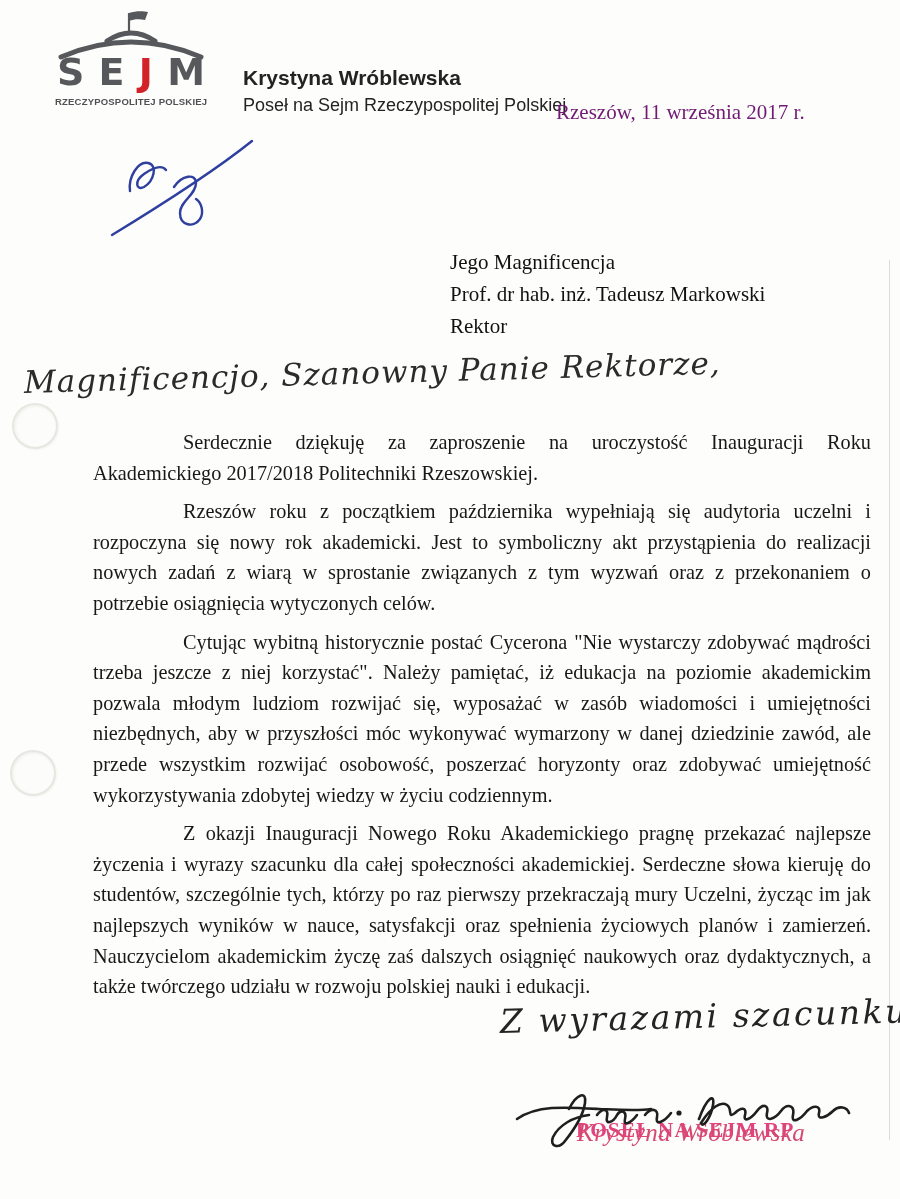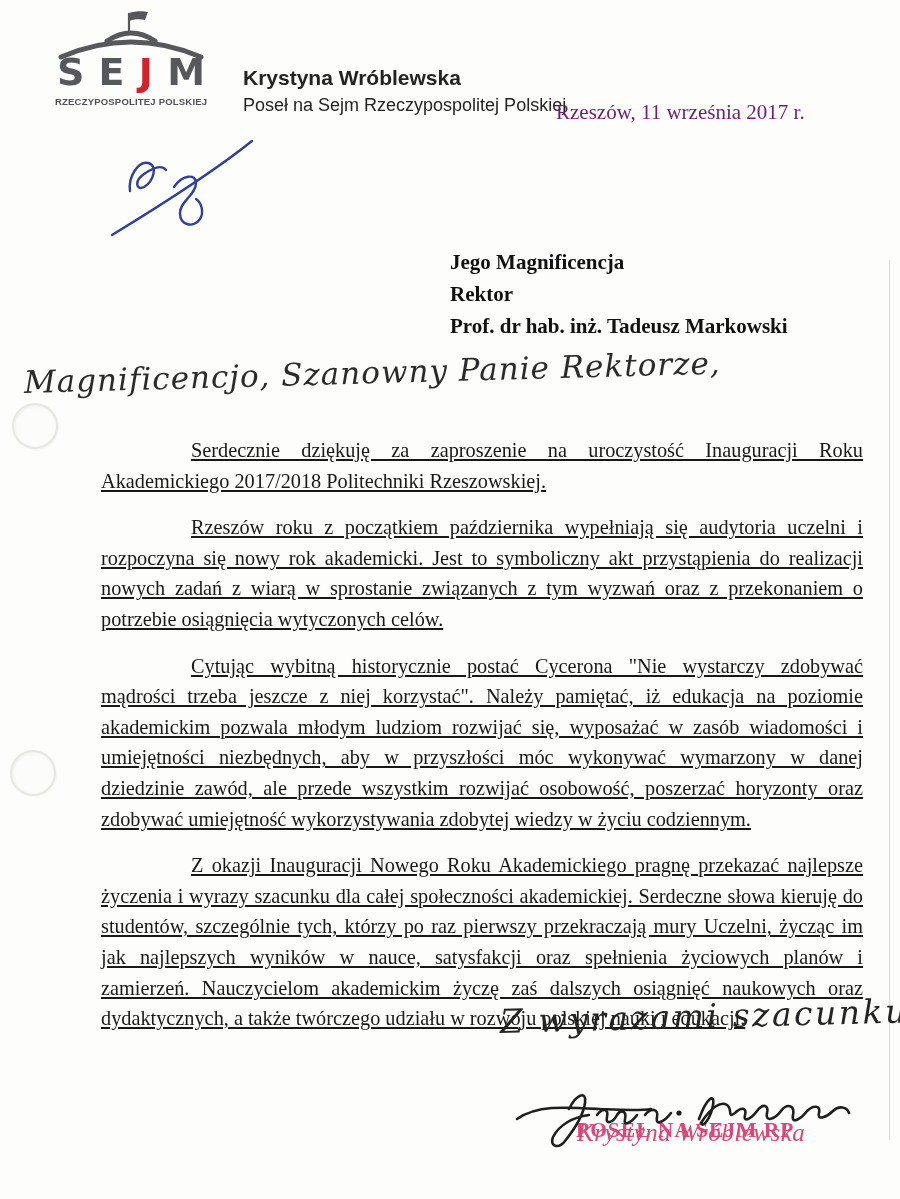--- a/index.html
+++ b/index.html
@@ -43,28 +43,28 @@
     font-family:"DejaVu Serif",serif;font-style:italic;font-size:31px;color:#2b2b2b;
     letter-spacing:1px;transform:rotate(-1.6deg);transform-origin:left center;
   }
   .closing{
     position:absolute;left:500px;top:1002px;white-space:nowrap;
     font-family:"DejaVu Serif",serif;font-style:italic;font-size:33px;color:#242424;
     letter-spacing:2.5px;transform:rotate(-1.5deg);transform-origin:left center;
   }
 
   
-  .addressee{position:absolute;left:450px;top:247px;font-weight:bold;font-size:21px;line-height:31.8px;color:#111;}
+  .addressee{position:absolute;left:450px;top:247px;font-weight:normal;font-size:21px;line-height:31.8px;color:#111;}
 
   
   .body-text{
     position:absolute;left:85px;top:419px;width:794px;
     font-size:20.3px;line-height:30.6px;text-align:justify;color:#181818;
   }
-  .body-text p{margin:16px;text-indent:90px;text-decoration:underline;}
+  .body-text p{margin:8px;text-indent:90px;}
 
   
   .stamp-title{
     position:absolute;left:576px;top:1079px;white-space:nowrap;
     font-weight:bold;font-size:21.5px;letter-spacing:1px;color:#e0437d;margin-top:39px;
   }
   .stamp-name{
     position:absolute;left:577px;top:1119px;white-space:nowrap;
     font-style:italic;font-size:25px;letter-spacing:.5px;color:#d64a72;
   }
@@ -105,22 +105,22 @@
   <svg class="initials" width="160" height="108" viewBox="0 0 160 108">
     <g stroke="#2e3f9f" stroke-width="2.4" fill="none" stroke-linecap="round">
       <path d="M30,58 C28,44 38,28 48,30 C58,32 54,48 44,54 C36,58 34,48 44,41 C54,34 62,32 66,37"></path>
       <path d="M12,102 C58,74 112,40 152,8"></path>
       <path d="M74,54 C82,42 96,40 96,50 C96,62 80,68 80,80 C80,93 94,95 100,86 C104,80 102,70 96,66"></path>
     </g>
   </svg>
 
   <div class="addressee">
     <div>Jego Magnificencja</div>
+    <div>Prof. dr hab. inż. Tadeusz Markowski</div>
     <div>Rektor</div>
-    <div>Prof. dr hab. inż. Tadeusz Markowski</div>
   </div>
 
   <div class="salutation">Magnificencjo, Szanowny Panie Rektorze,</div>
 
   <div class="body-text">
     <p>Serdecznie dziękuję za zaproszenie na uroczystość Inauguracji Roku Akademickiego 2017/2018 Politechniki Rzeszowskiej.</p>
     <p>Rzeszów roku z początkiem października wypełniają się audytoria uczelni i rozpoczyna się nowy rok akademicki. Jest to symboliczny akt przystąpienia do realizacji nowych zadań z wiarą w sprostanie związanych z tym wyzwań oraz z przekonaniem o potrzebie osiągnięcia wytyczonych celów.</p>
     <p>Cytując wybitną historycznie postać Cycerona "Nie wystarczy zdobywać mądrości trzeba jeszcze z niej korzystać". Należy pamiętać, iż edukacja na poziomie akademickim pozwala młodym ludziom rozwijać się, wyposażać w zasób wiadomości i umiejętności niezbędnych, aby w przyszłości móc wykonywać wymarzony w danej dziedzinie zawód, ale przede wszystkim rozwijać osobowość, poszerzać horyzonty oraz zdobywać umiejętność wykorzystywania zdobytej wiedzy w życiu codziennym.</p>
     <p>Z okazji Inauguracji Nowego Roku Akademickiego pragnę przekazać najlepsze życzenia i wyrazy szacunku dla całej społeczności akademickiej. Serdeczne słowa kieruję do studentów, szczególnie tych, którzy po raz pierwszy przekraczają mury Uczelni, życząc im jak najlepszych wyników w nauce, satysfakcji oraz spełnienia życiowych planów i zamierzeń. Nauczycielom akademickim życzę zaś dalszych osiągnięć naukowych oraz dydaktycznych, a także twórczego udziału w rozwoju polskiej nauki i edukacji.</p>
   </div>

